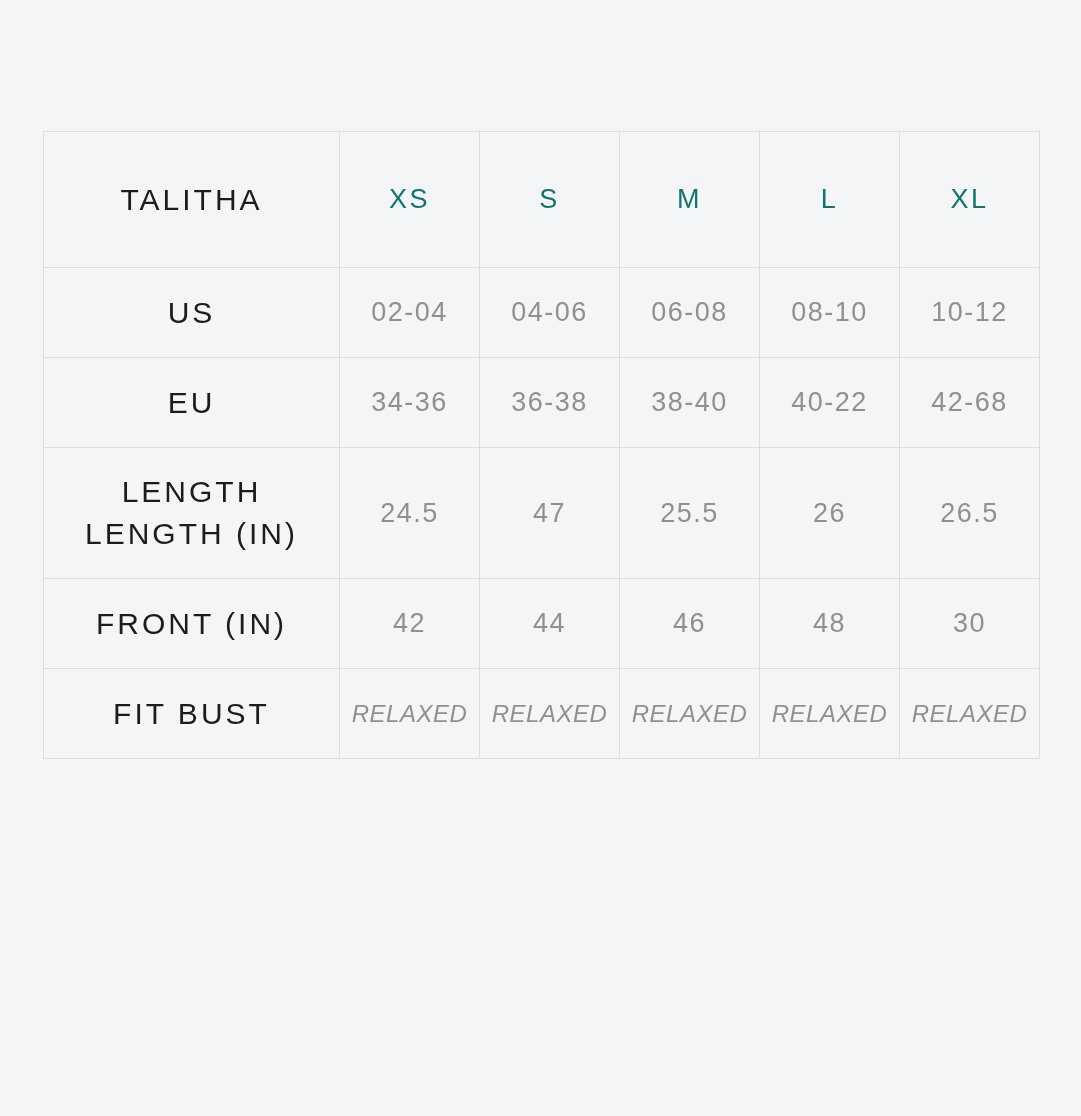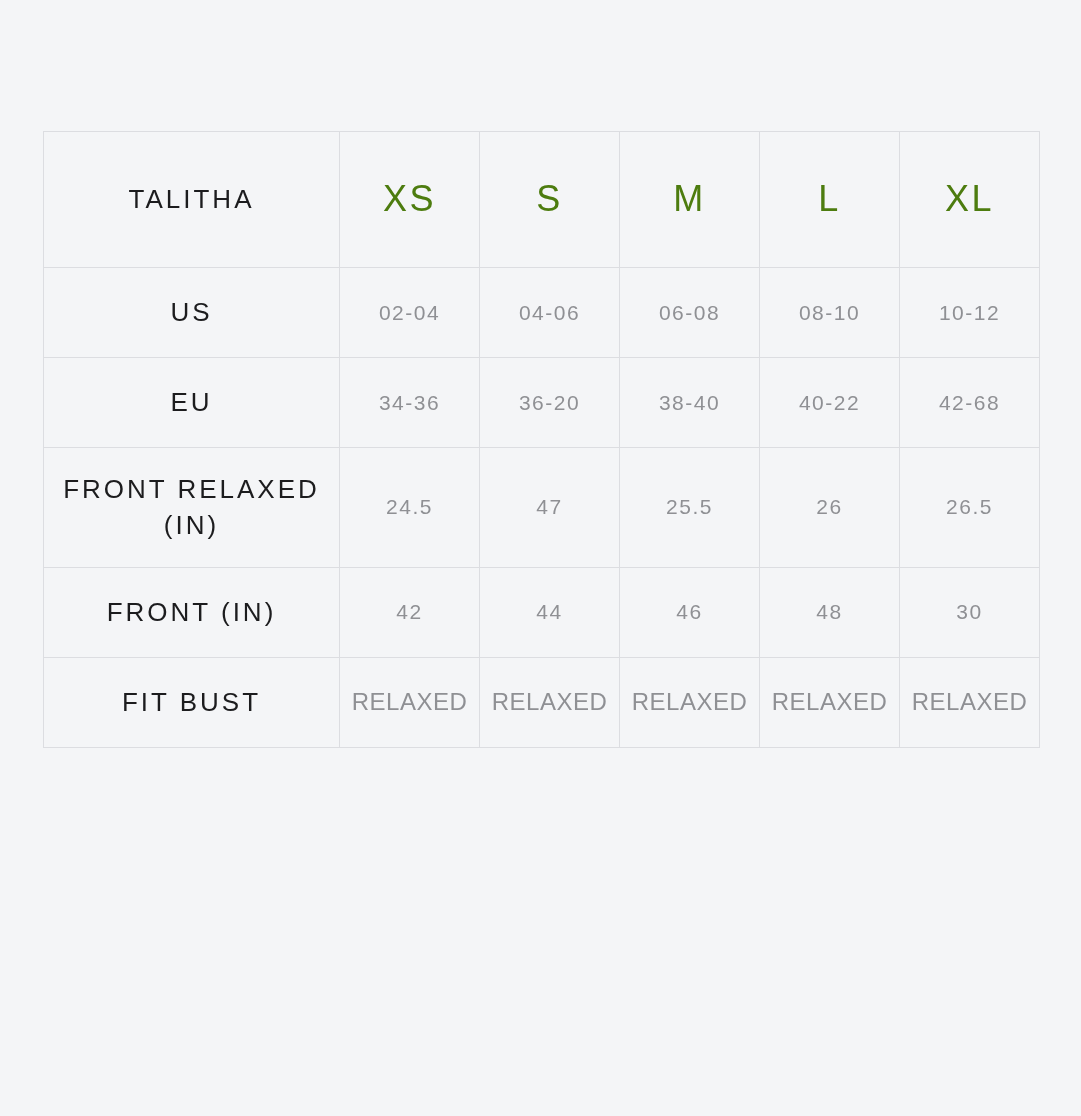--- a/index.html
+++ b/index.html
@@ -27,43 +27,44 @@
     vertical-align: middle;
     font-weight: 400;
     overflow: hidden;
   }
   .size-chart thead tr { height: 136px; }
   .size-chart tbody tr { height: 90px; }
 
   
   .size-chart th {
     color: #1c1c1e;
-    font-size: 26px;
+    font-size: 30px;
     letter-spacing: 3px;
     line-height: 1.4;
     padding: 23px 12px;
     font-weight: 400;
   }
   
   .size-chart thead th.size-col {
-    color: #4d7c0f;
-    font-size: 36px;
+    color: #0f766e;
+    font-size: 27px;
     letter-spacing: 2.5px;
   }
   
   .size-chart td {
     color: #8f9094;
-    font-size: 21px;
+    font-size: 27px;
     letter-spacing: 1.5px;
     padding: 0 2px;
   }
   
   .size-chart tbody tr:last-child td {
     font-size: 24px;
     letter-spacing: 0.5px;
+    font-style: italic;
   }
 </style>
 </head>
 <body>
 
 <div class="chart-wrap">
   <table class="size-chart">
     <colgroup>
         <col style="width: 296px;">
         <col style="width: 140px;">
@@ -87,27 +88,27 @@
           <th>US</th>
           <td>02-04</td>
           <td>04-06</td>
           <td>06-08</td>
           <td>08-10</td>
           <td>10-12</td>
         </tr>
         <tr>
           <th>EU</th>
           <td>34-36</td>
-          <td>36-20</td>
+          <td>36-38</td>
           <td>38-40</td>
           <td>40-22</td>
           <td>42-68</td>
         </tr>
         <tr>
-          <th>FRONT RELAXED (IN)</th>
+          <th>LENGTH LENGTH (IN)</th>
           <td>24.5</td>
           <td>47</td>
           <td>25.5</td>
           <td>26</td>
           <td>26.5</td>
         </tr>
         <tr>
           <th>FRONT (IN)</th>
           <td>42</td>
           <td>44</td>

